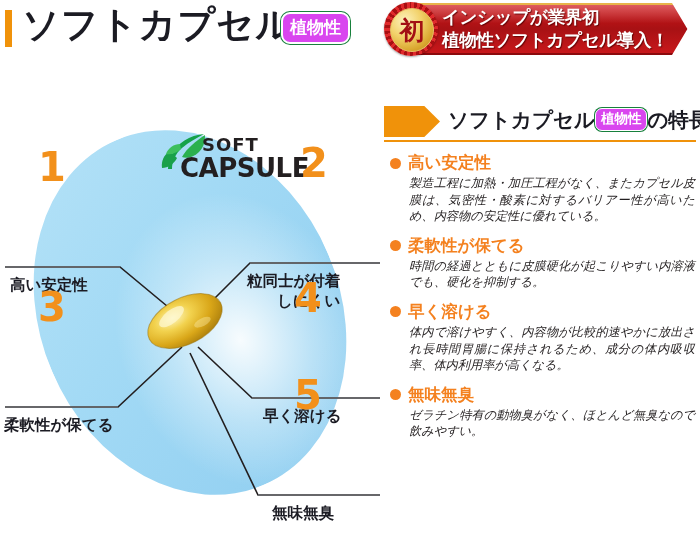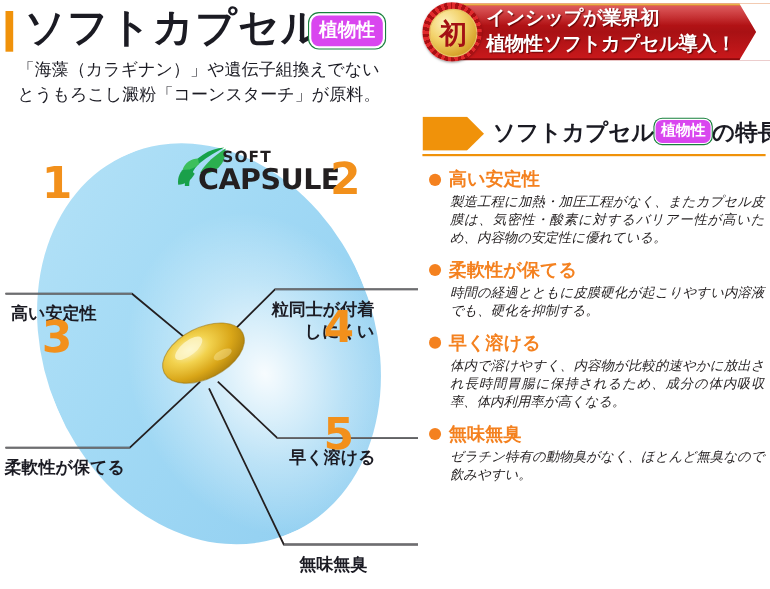--- a/index.html
+++ b/index.html
@@ -101,21 +101,21 @@
   }
   .leaders{position:absolute;left:0;top:0;width:380px;height:440px;}
   .logo{
     position:absolute;left:160px;top:35px;width:190px;height:60px;
   }
   .logo-txt{
     position:absolute;left:42px;top:6px;
     color:#231f20;font-weight:bold;line-height:1;
     font-family:"DejaVu Sans","Liberation Sans",sans-serif;
   }
-  .logo-soft{font-size:14px;letter-spacing:1px;display:block;}
+  .logo-soft{font-size:18px;letter-spacing:1px;display:block;}
   .logo-caps{font-size:26px;letter-spacing:-0.5px;display:block;margin-top:1px;margin-left:-22px;}
   .leaf{position:absolute;left:0px;top:2px;width:48px;height:40px;}
 
   .capsule{
     position:absolute;left:143px;top:195px;width:84px;height:62px;
   }
   .num{
     position:absolute;color:#f2901b;font-weight:bold;font-size:40px;line-height:1;
     font-family:"DejaVu Sans","Liberation Sans",sans-serif;
   }
@@ -160,24 +160,20 @@
 </style>
 </head>
 <body>
 
 <div id="root">
 
   <div class="hdr-bar"></div>
   <div class="hdr-title">ソフトカプセル</div>
   <div class="hdr-badge-wrap">
     <span class="veg-badge">植物性</span>
-  </div>
-  <div class="hdr-sub">
-    <div>「海藻（カラギナン）」や遺伝子組換えでない</div>
-    <div>とうもろこし澱粉「コーンスターチ」が原料。</div>
   </div>
 
   <div class="ribbon"></div>
   <div class="ribbon-inner"></div>
   <div class="ribbon-notch"></div>
   <div class="ribbon-text">
     <div>インシップが業界初</div>
     <div>植物性ソフトカプセル導入！</div>
   </div>
   <div class="medal">

